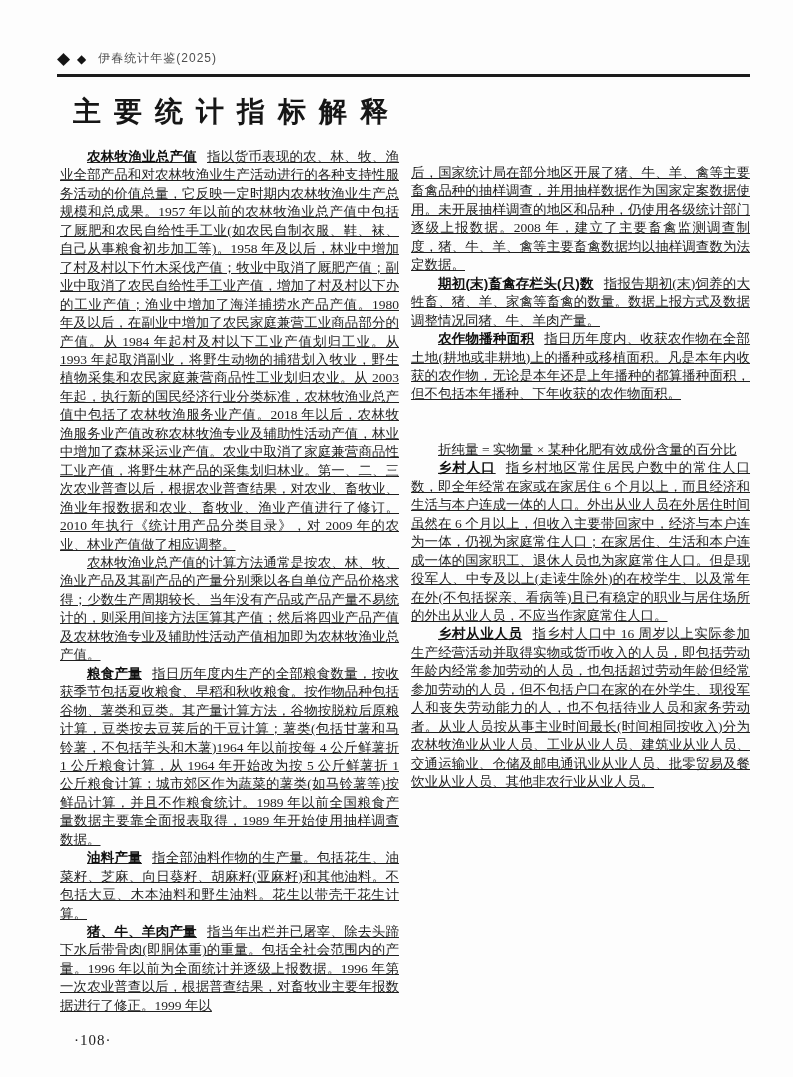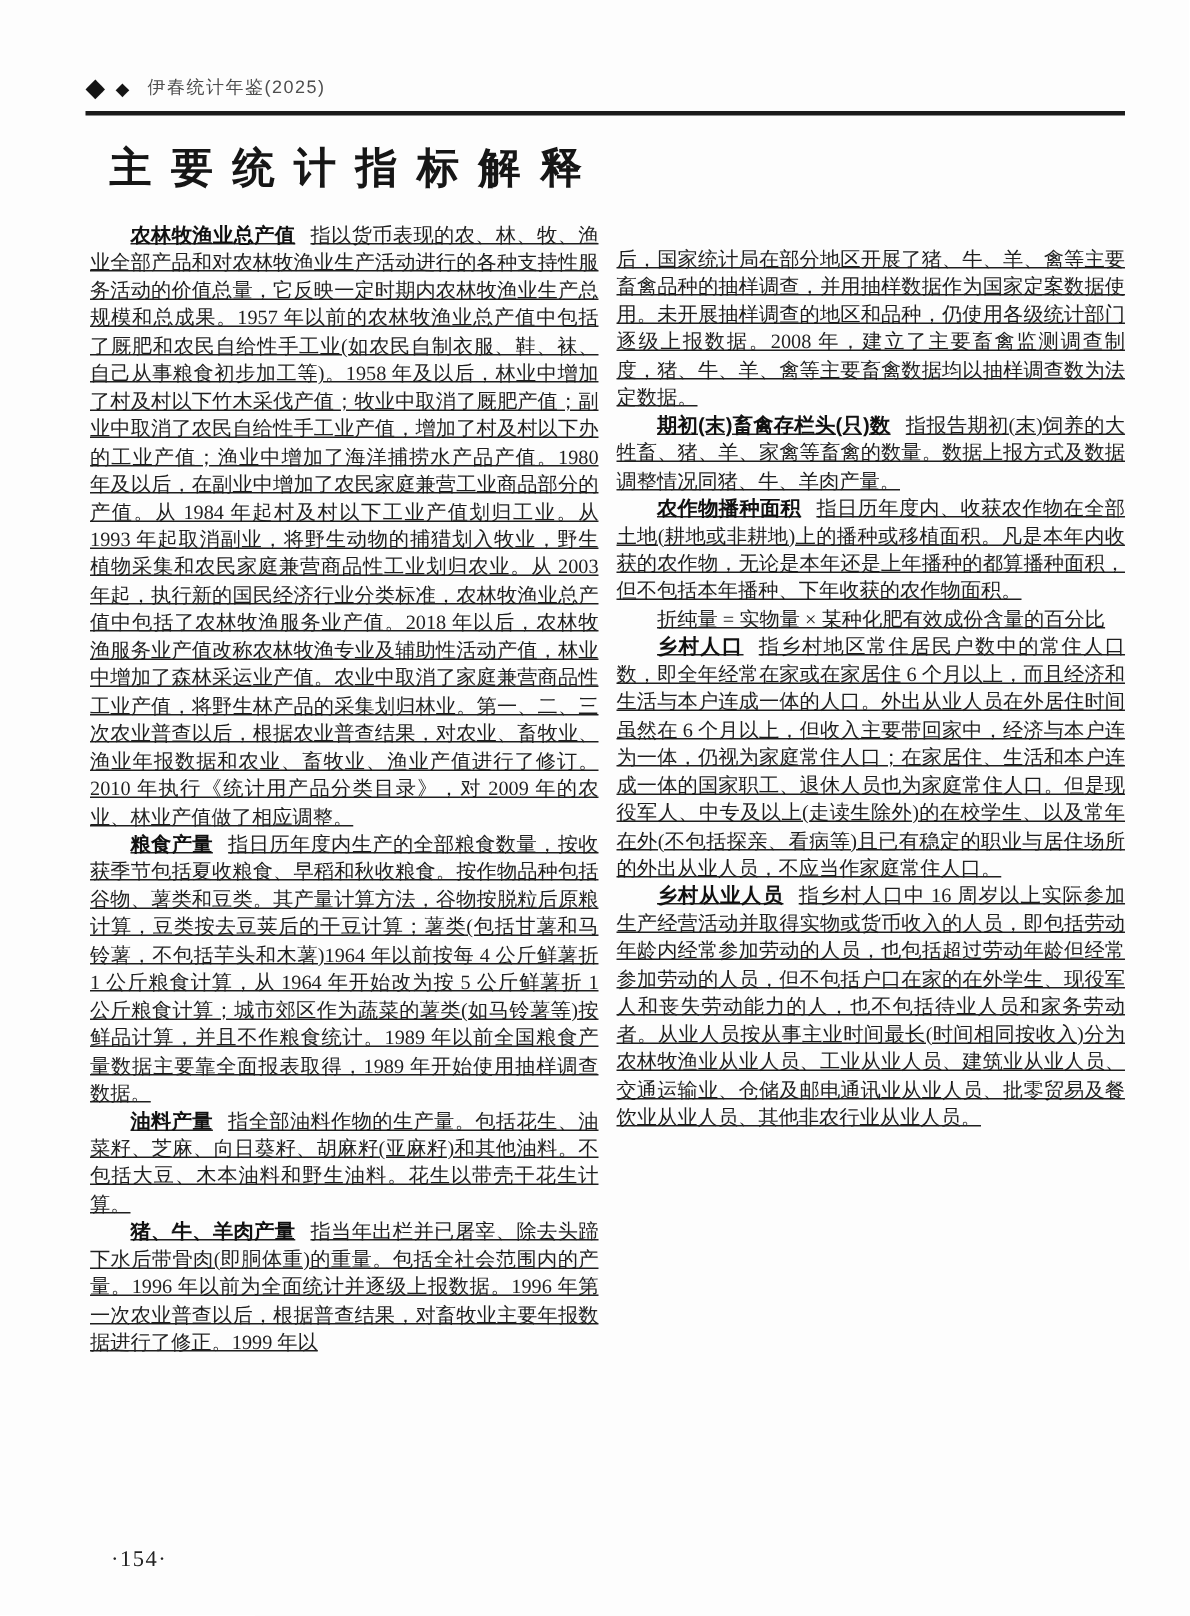--- a/index.html
+++ b/index.html
@@ -69,21 +69,21 @@
     line-height: 18.45px;
     text-align: justify;
     color: #1f1f1f;
   }
   .column p {
     margin: 0;
     text-indent: 2em;
     text-decoration: underline;
   }
   .column p.continuation { text-indent: 0; margin-top: 16px; }
-  .column p.formula { text-indent: 2em; text-align: left; }
+  .column p.formula { text-indent: 2em; text-align: left; margin-top: 37px; }
   .column b.term {
     font-family: "Liberation Sans", "DejaVu Sans", sans-serif;
     font-weight: bold;
     color: #111111;
     padding-right: 0.75em;
   }
   
   .page-number {
     position: absolute;
     left: 74px;
@@ -102,29 +102,30 @@
     <span class="diamond-lg">◆</span>
     <span class="diamond-sm">◆</span>
     <span class="yearbook-title">伊春统计年鉴(2025)</span>
   </div>
 
   <h1 class="page-title">主要统计指标解释</h1>
 
   <div class="columns">
     <div class="column">
         <p><b class="term">农林牧渔业总产值</b>指以货币表现的农、林、牧、渔业全部产品和对农林牧渔业生产活动进行的各种支持性服务活动的价值总量，它反映一定时期内农林牧渔业生产总规模和总成果。1957 年以前的农林牧渔业总产值中包括了厩肥和农民自给性手工业(如农民自制衣服、鞋、袜、自己从事粮食初步加工等)。1958 年及以后，林业中增加了村及村以下竹木采伐产值；牧业中取消了厩肥产值；副业中取消了农民自给性手工业产值，增加了村及村以下办的工业产值；渔业中增加了海洋捕捞水产品产值。1980 年及以后，在副业中增加了农民家庭兼营工业商品部分的产值。从 1984 年起村及村以下工业产值划归工业。从 1993 年起取消副业，将野生动物的捕猎划入牧业，野生植物采集和农民家庭兼营商品性工业划归农业。从 2003 年起，执行新的国民经济行业分类标准，农林牧渔业总产值中包括了农林牧渔服务业产值。2018 年以后，农林牧渔服务业产值改称农林牧渔专业及辅助性活动产值，林业中增加了森林采运业产值。农业中取消了家庭兼营商品性工业产值，将野生林产品的采集划归林业。第一、二、三次农业普查以后，根据农业普查结果，对农业、畜牧业、渔业年报数据和农业、畜牧业、渔业产值进行了修订。2010 年执行《统计用产品分类目录》，对 2009 年的农业、林业产值做了相应调整。</p>
+        <p>农林牧渔业总产值的计算方法通常是按农、林、牧、渔业产品及其副产品的产量分别乘以各自单位产品价格求得；少数生产周期较长、当年没有产品或产品产量不易统计的，则采用间接方法匡算其产值；然后将四业产品产值及农林牧渔专业及辅助性活动产值相加即为农林牧渔业总产值。</p>
         <p><b class="term">粮食产量</b>指日历年度内生产的全部粮食数量，按收获季节包括夏收粮食、早稻和秋收粮食。按作物品种包括谷物、薯类和豆类。其产量计算方法，谷物按脱粒后原粮计算，豆类按去豆荚后的干豆计算；薯类(包括甘薯和马铃薯，不包括芋头和木薯)1964 年以前按每 4 公斤鲜薯折 1 公斤粮食计算，从 1964 年开始改为按 5 公斤鲜薯折 1 公斤粮食计算；城市郊区作为蔬菜的薯类(如马铃薯等)按鲜品计算，并且不作粮食统计。1989 年以前全国粮食产量数据主要靠全面报表取得，1989 年开始使用抽样调查数据。</p>
         <p><b class="term">油料产量</b>指全部油料作物的生产量。包括花生、油菜籽、芝麻、向日葵籽、胡麻籽(亚麻籽)和其他油料。不包括大豆、木本油料和野生油料。花生以带壳干花生计算。</p>
         <p><b class="term">猪、牛、羊肉产量</b>指当年出栏并已屠宰、除去头蹄下水后带骨肉(即胴体重)的重量。包括全社会范围内的产量。1996 年以前为全面统计并逐级上报数据。1996 年第一次农业普查以后，根据普查结果，对畜牧业主要年报数据进行了修正。1999 年以</p>
       </div>
     <div class="column">
         <p class="continuation">后，国家统计局在部分地区开展了猪、牛、羊、禽等主要畜禽品种的抽样调查，并用抽样数据作为国家定案数据使用。未开展抽样调查的地区和品种，仍使用各级统计部门逐级上报数据。2008 年，建立了主要畜禽监测调查制度，猪、牛、羊、禽等主要畜禽数据均以抽样调查数为法定数据。</p>
         <p><b class="term">期初(末)畜禽存栏头(只)数</b>指报告期初(末)饲养的大牲畜、猪、羊、家禽等畜禽的数量。数据上报方式及数据调整情况同猪、牛、羊肉产量。</p>
         <p><b class="term">农作物播种面积</b>指日历年度内、收获农作物在全部土地(耕地或非耕地)上的播种或移植面积。凡是本年内收获的农作物，无论是本年还是上年播种的都算播种面积，但不包括本年播种、下年收获的农作物面积。</p>
         <p class="formula">折纯量 = 实物量 × 某种化肥有效成份含量的百分比</p>
         <p><b class="term">乡村人口</b>指乡村地区常住居民户数中的常住人口数，即全年经常在家或在家居住 6 个月以上，而且经济和生活与本户连成一体的人口。外出从业人员在外居住时间虽然在 6 个月以上，但收入主要带回家中，经济与本户连为一体，仍视为家庭常住人口；在家居住、生活和本户连成一体的国家职工、退休人员也为家庭常住人口。但是现役军人、中专及以上(走读生除外)的在校学生、以及常年在外(不包括探亲、看病等)且已有稳定的职业与居住场所的外出从业人员，不应当作家庭常住人口。</p>
         <p><b class="term">乡村从业人员</b>指乡村人口中 16 周岁以上实际参加生产经营活动并取得实物或货币收入的人员，即包括劳动年龄内经常参加劳动的人员，也包括超过劳动年龄但经常参加劳动的人员，但不包括户口在家的在外学生、现役军人和丧失劳动能力的人，也不包括待业人员和家务劳动者。从业人员按从事主业时间最长(时间相同按收入)分为农林牧渔业从业人员、工业从业人员、建筑业从业人员、交通运输业、仓储及邮电通讯业从业人员、批零贸易及餐饮业从业人员、其他非农行业从业人员。</p>
       </div>
   </div>
 
-  <div class="page-number">·154·</div>
+  <div class="page-number">·108·</div>
 
 </div>
 
 </body></html>

